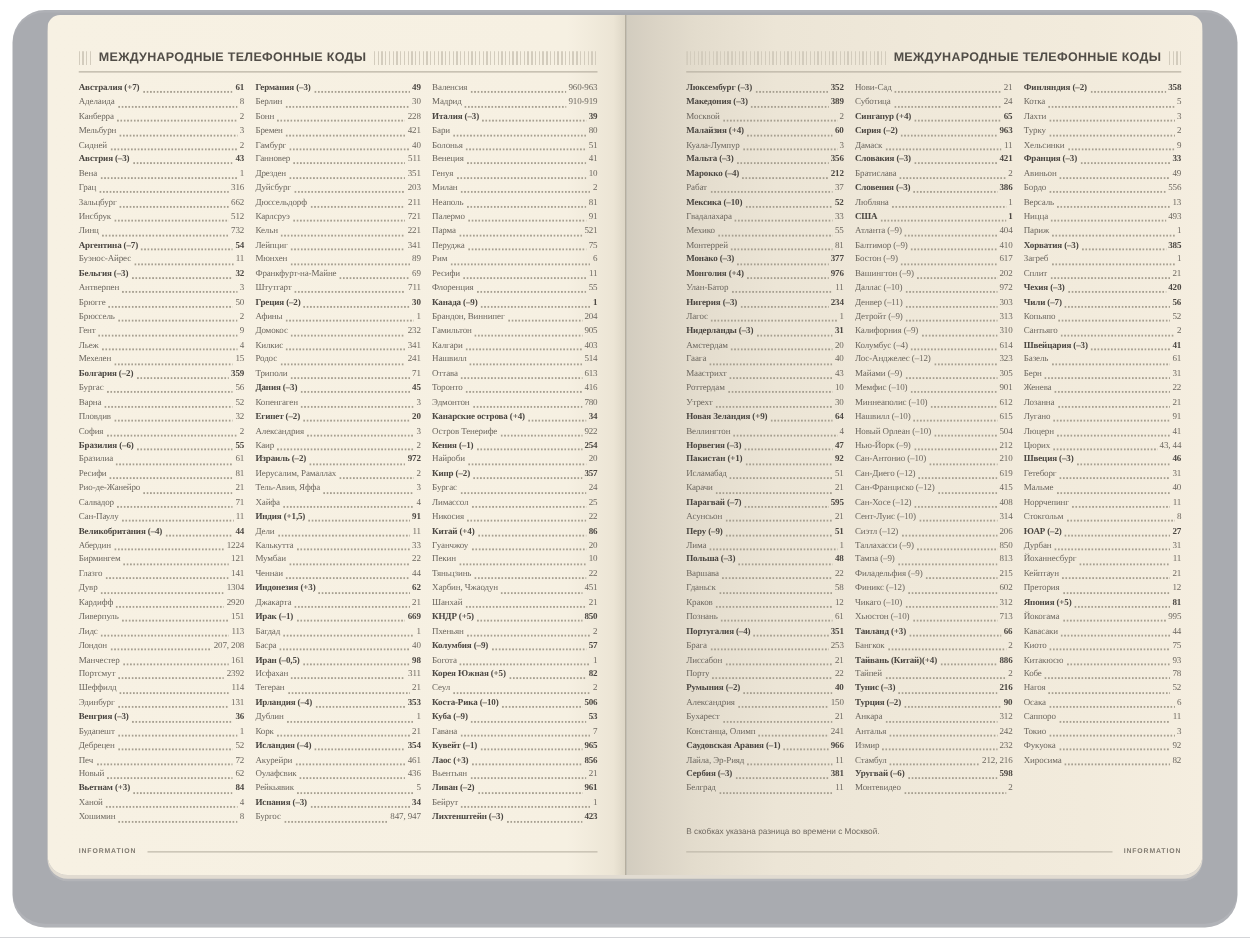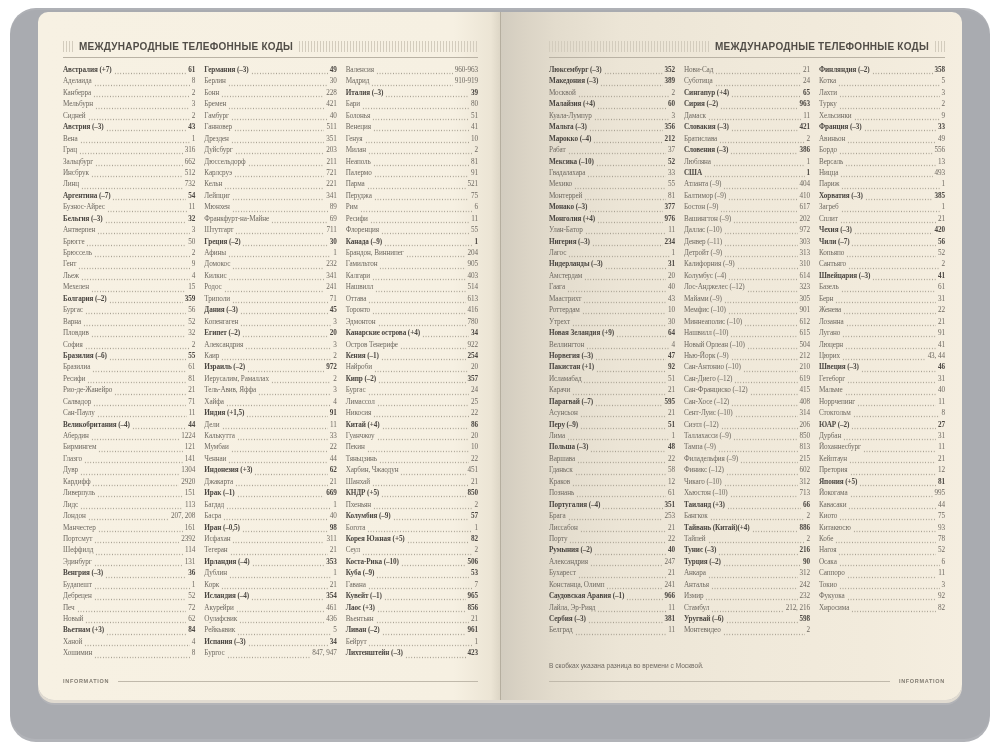--- a/index.html
+++ b/index.html
@@ -1062,21 +1062,21 @@
                 <span class="v">22</span>
               </div>
               <div class="row b">
                 <span class="n">Румыния (–2)</span>
                 <span class="dots"></span>
                 <span class="v">40</span>
               </div>
               <div class="row">
                 <span class="n">Александрия</span>
                 <span class="dots"></span>
-                <span class="v">247</span>
+                <span class="v">150</span>
               </div>
               <div class="row">
                 <span class="n">Бухарест</span>
                 <span class="dots"></span>
                 <span class="v">21</span>
               </div>
               <div class="row">
                 <span class="n">Констанца, Олимп</span>
                 <span class="dots"></span>
                 <span class="v">241</span>

